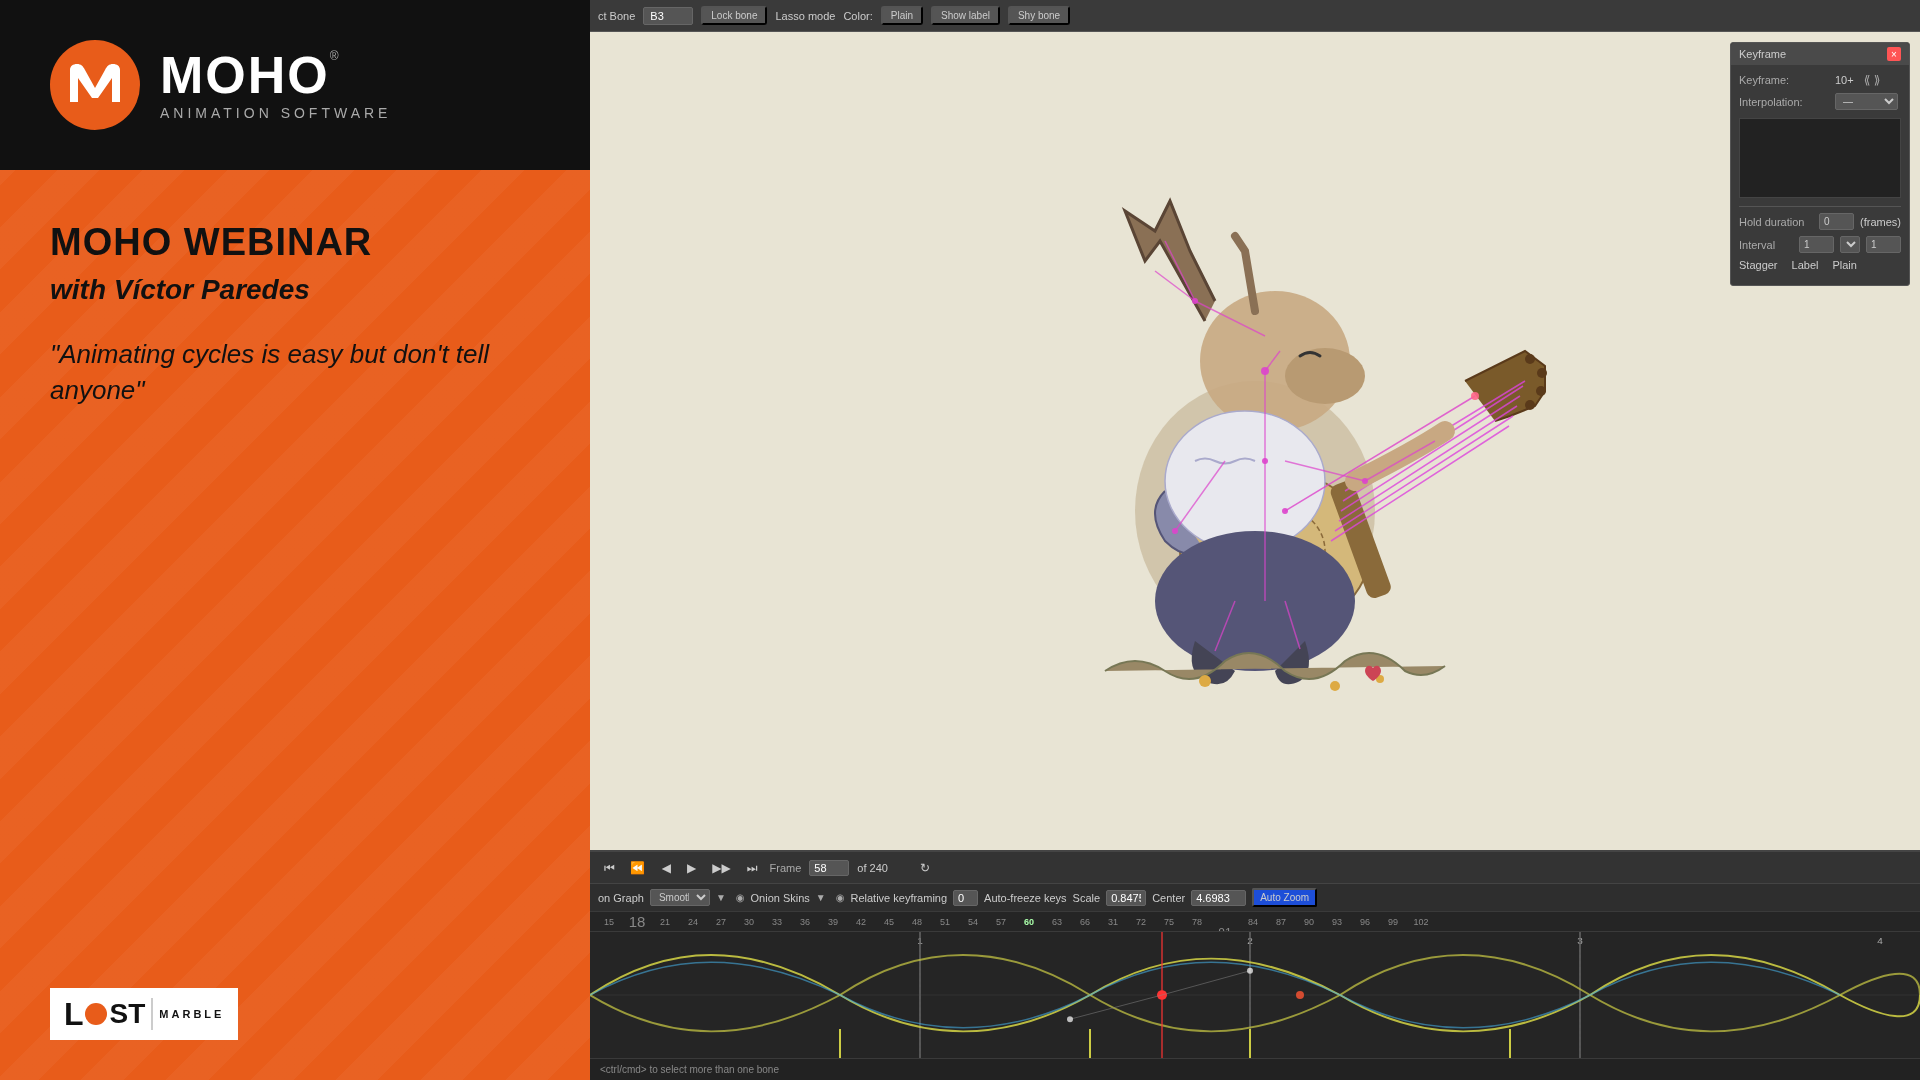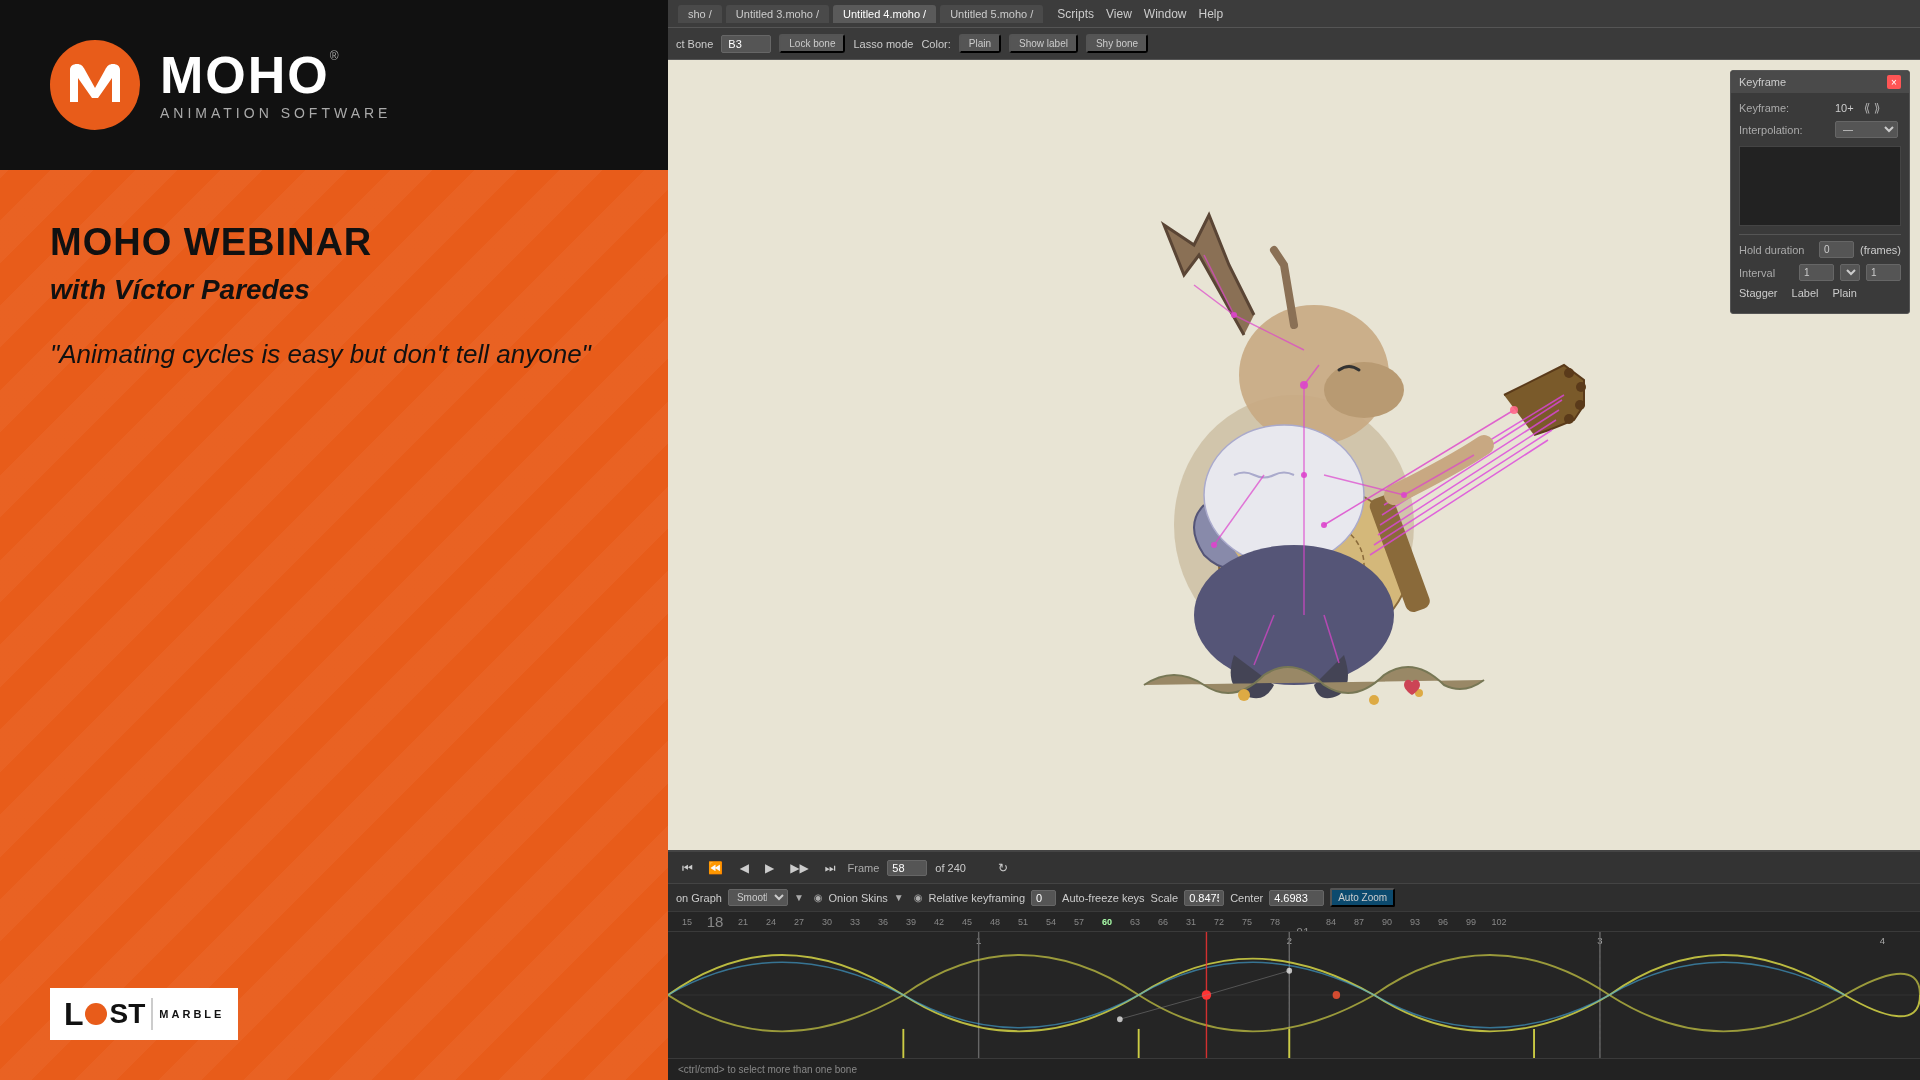--- a/index.html
+++ b/index.html
@@ -7,21 +7,21 @@
       width: 1920px;
       height: 1080px;
       overflow: hidden;
       font-family: Arial, sans-serif;
       background: #1a1a1a;
       display: flex;
     }
 
     
     .left-panel {
-      width: 668px;
+      width: 590px;
       height: 1080px;
       background: #1a1a1a;
       display: flex;
       flex-direction: column;
       position: relative;
       overflow: hidden;
     }
 
     .left-top {
       background: #111111;
@@ -410,21 +410,21 @@
       gap: 6px;
       border-bottom: 1px solid #3a3a3a;
     }
 
     .tl-tool-label {
       color: #ccc;
       font-size: 11px;
     }
 
     .tl-tool-btn {
-      background: #0c4a6e;
+      background: #1d4ed8;
       color: #ccc;
       font-size: 10px;
       padding: 2px 6px;
       border-radius: 2px;
       cursor: pointer;
     }
 
     .tl-tool-select {
       background: #555;
       color: #ccc;
@@ -519,32 +519,20 @@
         <div style="margin-left:4px; display:flex; flex-direction:column; justify-content:center;">
           <div style="font-size:11px; font-weight:900; letter-spacing:3px; color:#111;">MARBLE</div>
         </div>
       </div>
     </div>
   </div>
 </div>
 
 <div class="right-panel">
 
-  <div class="menu-bar">
-    <div class="menu-tab">sho /</div>
-    <div class="menu-tab">Untitled 3.moho /</div>
-    <div class="menu-tab active">Untitled 4.moho /</div>
-    <div class="menu-tab">Untitled 5.moho /</div>
-    <div class="menu-items">
-      <span class="menu-item">Scripts</span>
-      <span class="menu-item">View</span>
-      <span class="menu-item">Window</span>
-      <span class="menu-item">Help</span>
-    </div>
-  </div>
 
   <div class="toolbar">
     <span class="toolbar-label">ct Bone</span>
     <input class="toolbar-input" value="B3" style="">
     <button class="toolbar-btn">Lock bone</button>
     <span class="toolbar-label">Lasso mode</span>
     <span class="toolbar-label">Color:</span>
     <button class="toolbar-btn">Plain</button>
     <button class="toolbar-btn">Show label</button>
     <button class="toolbar-btn">Shy bone</button>

